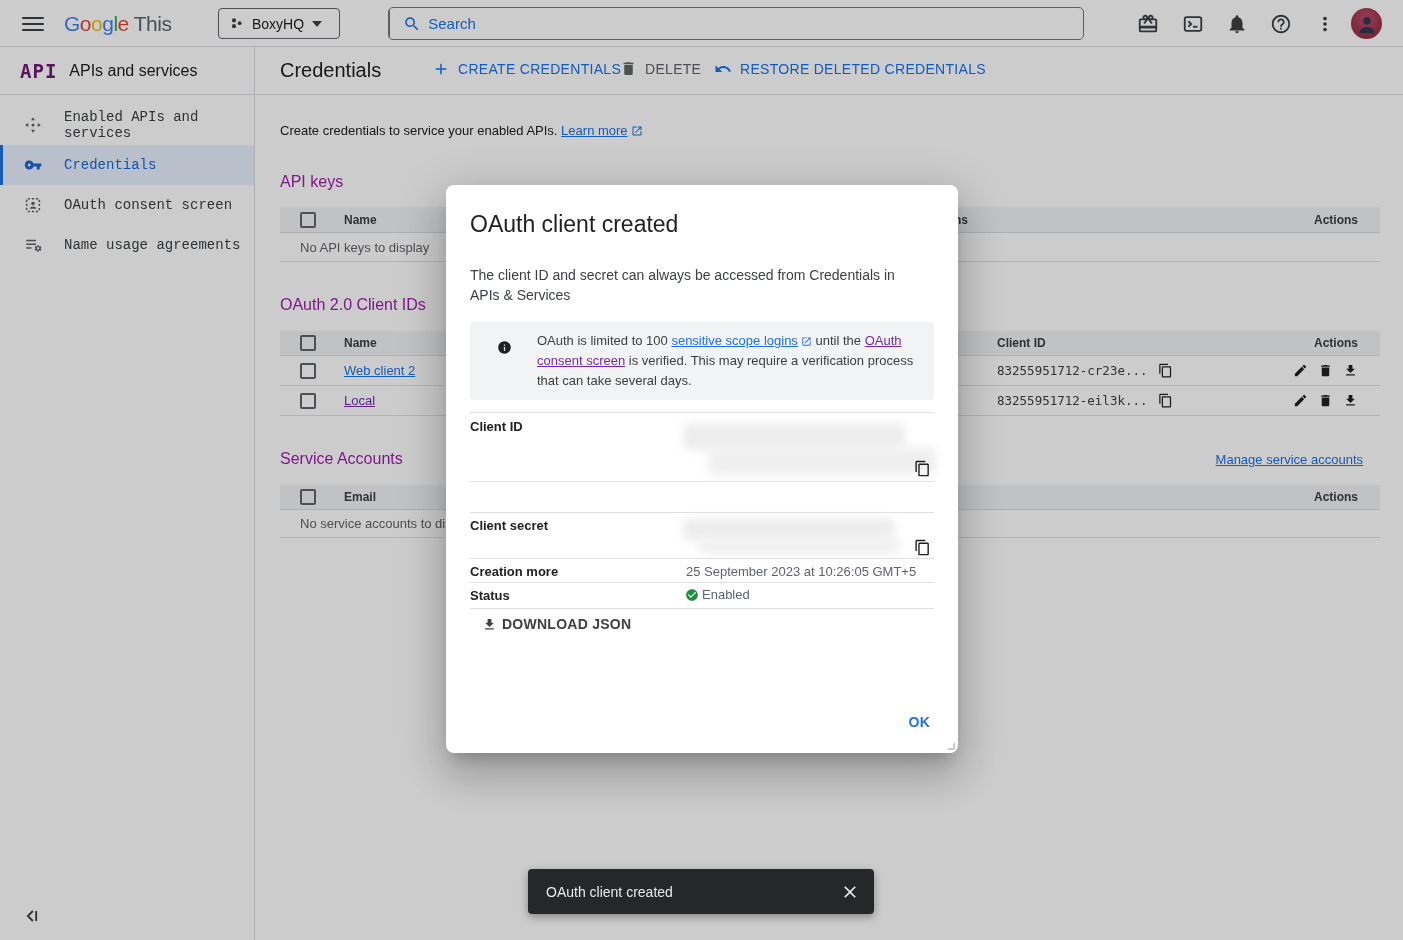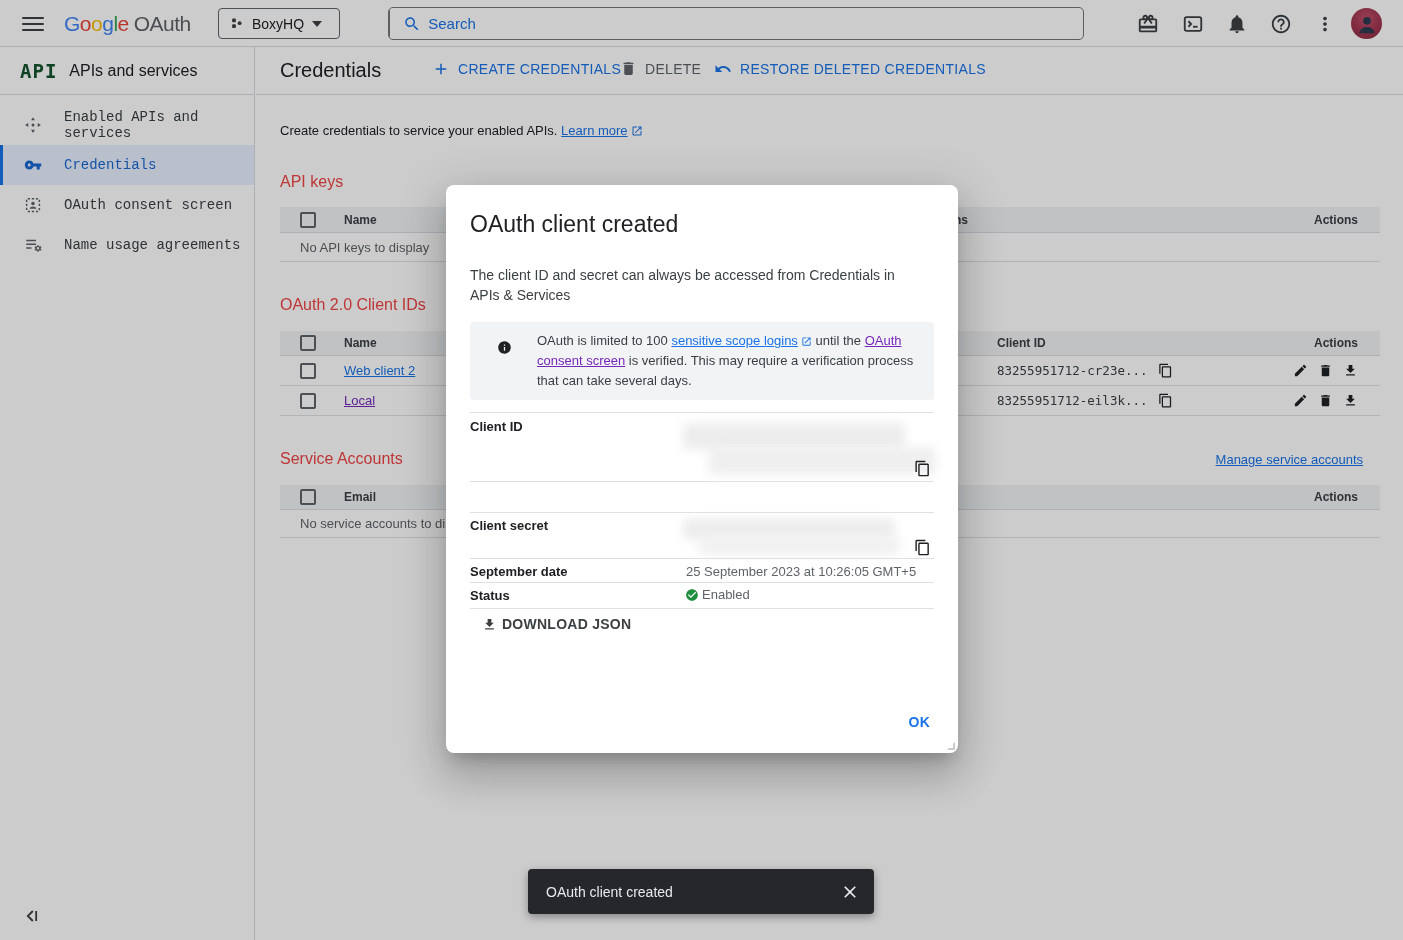--- a/index.html
+++ b/index.html
@@ -38,21 +38,21 @@
   .avatar { position:absolute; left:1351px; top:8px; width:31px; height:31px; border-radius:50%;
             background:radial-gradient(circle at 50% 35%, #c0506a 0%, #a13550 55%, #8e2c44 100%);
             overflow:hidden; cursor:pointer;}
   .avatar svg { margin:5px auto 0; }
 
   
   .sidebar { position:absolute; left:0; top:47px; width:255px; height:893px; background:#fff;
              border-right:1px solid #dadce0; z-index:1;}
   .sb-header { height:48px; border-bottom:1px solid #dadce0; display:flex; align-items:center; }
   .sb-glyph { margin-left:20px; font-family:"DejaVu Sans Mono",monospace; font-weight:bold;
-              font-size:19px; letter-spacing:1px; color:#14532d;}
+              font-size:19px; letter-spacing:1px; color:#701a75;}
   .sb-title { margin-left:12px; font-size:16px; color:#202124;}
   .nav { padding-top:10px; }
   .nav-item { height:40px; display:flex; align-items:center; cursor:pointer; position:relative; color:#3c4043;}
   .nav-item .nicon { position:absolute; left:24px; width:18px; height:18px; color:#5f6368;}
   .nav-item .nlabel { position:absolute; left:64px; font-size:14px;font-family:Liberation Mono, monospace; }
   .nav-item.selected { background:#e8f0fe; }
   .nav-item.selected::before { content:""; position:absolute; left:0; top:0; bottom:0; width:3px; background:#1a73e8;}
   .nav-item.selected .nlabel { color:#1967d2; }
   .nav-item.selected .nicon { color:#1967d2; }
   .collapse-btn { position:absolute; left:22px; bottom:14px; width:20px; height:20px; color:#3c4043; cursor:pointer;}
@@ -65,21 +65,21 @@
           font-weight:500; letter-spacing:.3px; cursor:pointer; }
   .hbtn.blue { color:#1a73e8; }
   .hbtn.gray { color:#5f6368;text-align:center; }
   .btn-create { left:176px; } .btn-delete { left:364px; } .btn-restore { left:458px; }
 
   .intro { position:absolute; left:24px; top:76px; font-size:13px; color:#202124;}
   a.lnk, .lnk { color:#1a73e8; text-decoration:underline; cursor:pointer; }
   .lnk.visited { color:#7627bb; }
   .extlink { display:inline-block; vertical-align:-2px; margin-left:3px; color:inherit;}
 
-  .sec-heading { position:absolute; left:24px; font-size:16px; color:#ef4444;}
+  .sec-heading { position:absolute; left:24px; font-size:16px; color:#a21caf;}
   .h-api { top:126px; } .h-oauth { top:249px; } .h-sa { top:403px; }
   .manage-link { position:absolute; right:40px; top:405px; font-size:13px; }
 
   .tbl { position:absolute; left:24px; width:1100px; }
   .t-api { top:160px; } .t-oauth { top:284px; } .t-sa { top:438px; }
   .trow { position:relative; display:flex; align-items:center; border-bottom:1px solid #e0e0e0;
           font-size:13px; }
   .thead { background:#f1f3f4; height:26px; font-size:12px; font-weight:bold; color:#3c4043;
            border-bottom:1px solid #dadce0;}
   .tbody-row { height:29px; color:#3c4043;}
@@ -223,21 +223,21 @@
       <span></span>
       <span></span>
     </div>
   <div class="gc-logo">
     <span style="color: rgb(66, 133, 244);">G</span>
       <span style="color: rgb(234, 67, 53);">o</span>
       <span style="color: rgb(251, 188, 5);">o</span>
       <span style="color: rgb(66, 133, 244);">g</span>
       <span style="color: rgb(52, 168, 83);">l</span>
       <span style="color: rgb(234, 67, 53);">e</span>
-    <span class="cloud">OAuth</span>
+    <span class="cloud">This</span>
   </div>
   <div class="proj-picker">
     <svg width="15" height="15" viewBox="0 0 24 24">
         <rect x="5" y="4" width="6" height="6" rx="1.5" fill="#3c4043"></rect>
         <rect x="5" y="13" width="6" height="6" rx="1.5" fill="#3c4043"></rect>
         <circle cx="17" cy="11.5" r="3" fill="#3c4043"></circle>
       </svg>
     <span class="pname">BoxyHQ</span>
     <span class="caret"></span>
   </div>
@@ -458,21 +458,21 @@
   <div class="fld-label" style="top:333px">Client secret</div>
   <div class="blur-blob" style="left:237px;top:333px;width:212px;height:22px;background:#ededed"></div>
   <div class="blur-blob" style="left:252px;top:352px;width:202px;height:18px;background:#f1f1f1"></div>
   <div class="copy-lg" style="top:354px">
       <svg width="17" height="17">
         <use href="#ic-copy"></use>
       </svg>
     </div>
   <div class="sep" style="top:373px"></div>
 
-  <div class="fld-label" style="top:379px">September date</div>
+  <div class="fld-label" style="top:379px">Creation more</div>
   <div class="fld-value" style="top:379px">25 September 2023 at 10:26:05 GMT+5</div>
   <div class="sep" style="top:397px"></div>
 
   <div class="fld-label" style="top:403px">Status</div>
   <div class="status-val" style="top:402px">
     <svg width="14" height="14" style="color:#1e8e3e">
         <use href="#ic-check"></use>
       </svg>
     <span>Enabled</span>
   </div>

